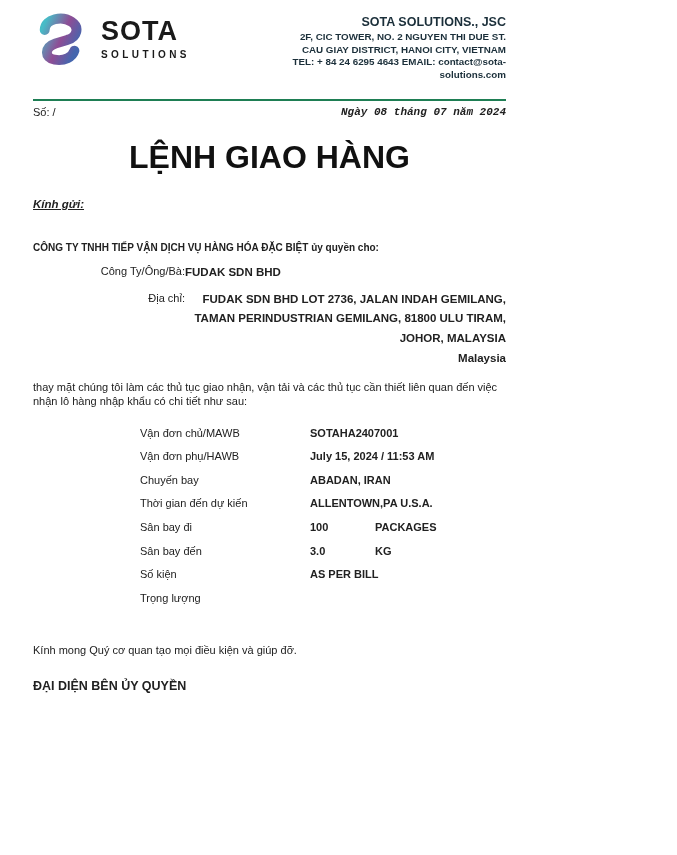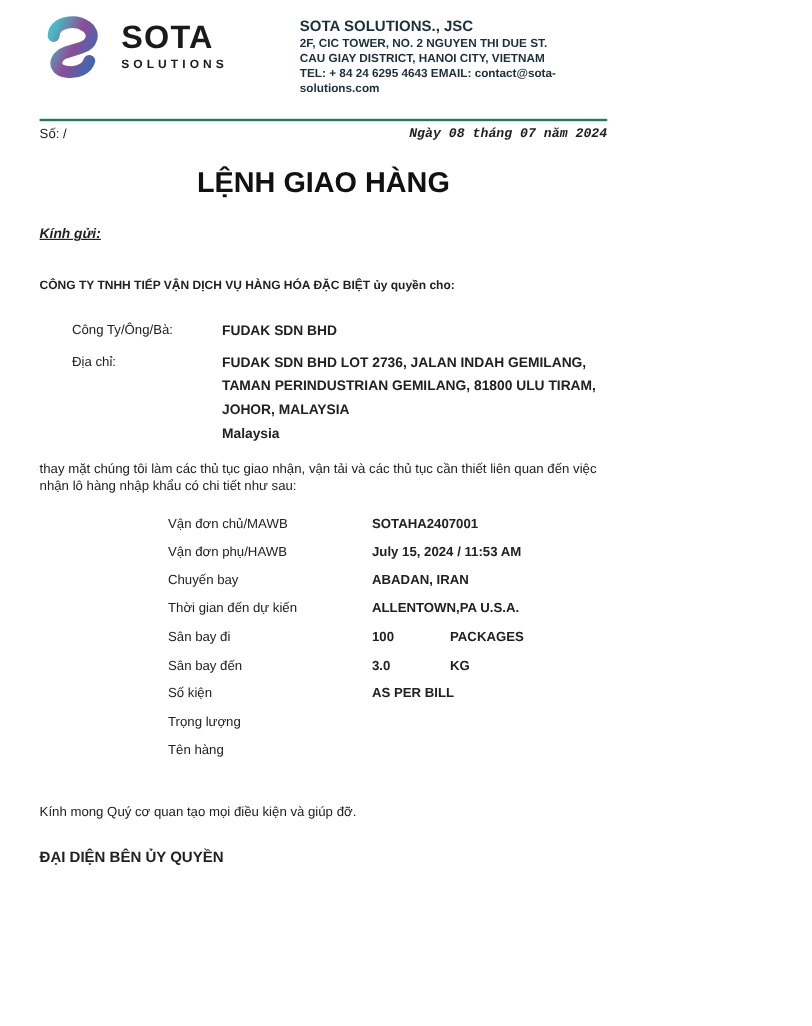--- a/index.html
+++ b/index.html
@@ -20,50 +20,50 @@
   .logo-mark { width: 54px; height: 54px; flex: 0 0 auto; }
   .logo-text { margin-left: 14px; display: flex; flex-direction: column; }
   .logo-brand {
     font-size: 27px; font-weight: bold; color: #1a1a1a;
     letter-spacing: 1px; line-height: 1;
   }
   .logo-sub {
     font-size: 10px; font-weight: bold; color: #1a1a1a;
     letter-spacing: 3.4px; margin-top: 4px;
   }
-  .company-info { margin-left: 32px; padding-top: 3px; color: #1b2f3a; }
+  .company-info { margin-left: 32px; padding-top: 3px; color: #1b2f3a; text-align: right; }
   .company-name { font-size: 12.5px; font-weight: bold; line-height: 1.25; }
   .company-line { font-size: 9.8px; font-weight: bold; line-height: 1.32; }
 
   
   .rule { height: 2px; background: #1e7e54; margin-top: 17px; }
   .meta-row {
     display: flex; justify-content: space-between;
     margin-top: 5px; font-size: 11px;
   }
   .doc-number { color: #212121; }
   .doc-date { font-style: italic; font-weight: bold; font-family: Liberation Mono, monospace; }
 
   
   .doc-title {
-    text-align: center; font-size: 24px; font-weight: bold;
+    text-align: center; font-size: 32px; font-weight: bold;
     margin-top: 21px; color: #111;
   }
 
   
   .salutation {
     margin-top: 22px; font-size: 11.5px;
     font-weight: bold; font-style: italic; text-decoration: underline;
   }
 
   
   .auth-line { margin-top: 32px; font-size: 10px; font-weight: bold; }
 
   
-  .recipient { margin-top: 23px; }
+  .recipient { margin-top: 10px; text-align: right; }
   .rec-row { display: flex; margin-bottom: 7px; }
   .rec-label { width: 125px; margin-left: 27px; flex: 0 0 auto; font-size: 11px; padding-top: 2px; }
   .rec-value { font-size: 11.5px; font-weight: bold; max-width: 395px; line-height: 1.7; }
 
   
   .intro { margin-top: 13px; font-size: 11px; line-height: 1.25; max-width: 612px; }
 
   
   .details { margin-top: 18px; margin-left: 107px; }
   .detail-row { display: flex; height: 23.6px; align-items: baseline; }
@@ -171,25 +171,20 @@
     <div class="detail-row">
       <span class="d-label">Số kiện</span>
       <span class="d-value">AS PER BILL</span>
       <span class="d-unit"></span>
     </div>
     <div class="detail-row">
       <span class="d-label">Trọng lượng</span>
       <span class="d-value"></span>
       <span class="d-unit"></span>
     </div>
-    <div class="detail-row">
-      <span class="d-label">Tên hàng</span>
-      <span class="d-value"></span>
-      <span class="d-unit"></span>
-    </div>
   </div>
 
   <p class="closing">
     <br>
     <span>Kính mong Quý cơ quan tạo mọi điều kiện và giúp đỡ.</span>
   </p>
 
   <div class="signature">ĐẠI DIỆN BÊN ỦY QUYỀN</div>
 
 </div>

